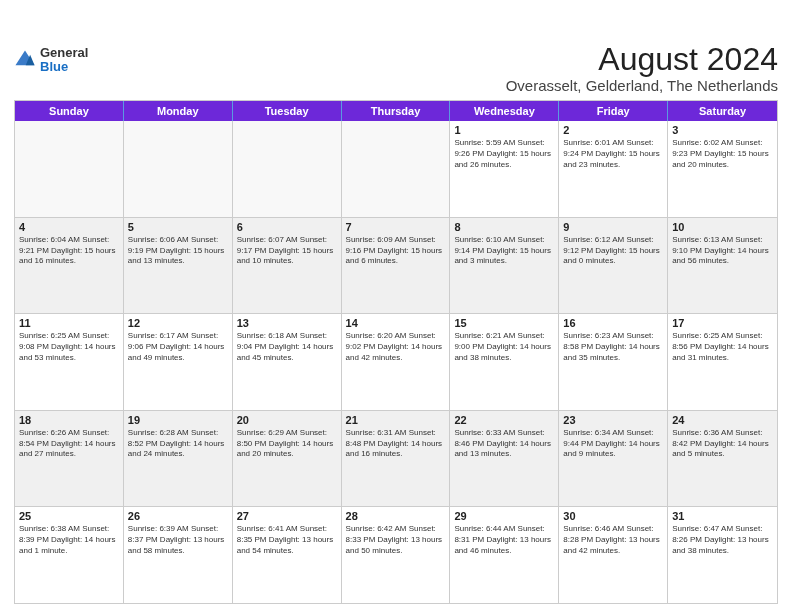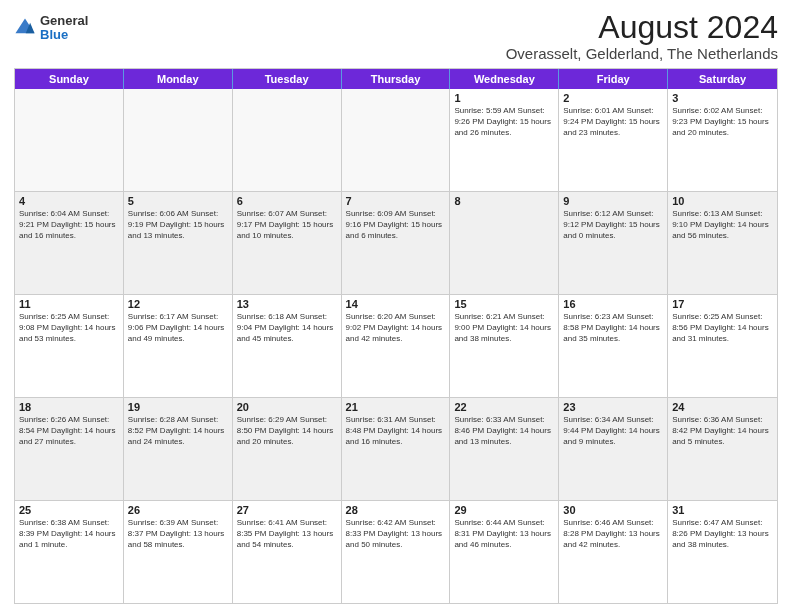--- a/index.html
+++ b/index.html
@@ -15,20 +15,21 @@
       height: 612px;
       padding: 10px 14px 8px 14px;
       display: flex;
       flex-direction: column;
     }
     .header {
       display: flex;
       align-items: flex-start;
       justify-content: space-between;
       margin-bottom: 6px;
+      margin-top: 32px;
     }
     .logo {
       display: flex;
       align-items: center;
       margin-top: 4px;
     }
     .logo-text {
       display: flex;
       flex-direction: column;
       font-size: 13px;
@@ -194,20 +195,24 @@
           </div>
           <div class="cal-cell shaded">
             <span class="day-number">7</span>
             <div class="cell-text">Sunrise: 6:09 AM
 Sunset: 9:16 PM
 Daylight: 15 hours
 and 6 minutes.</div>
           </div>
           <div class="cal-cell shaded">
             <span class="day-number">8</span>
+            <div class="cell-text">Sunrise: 6:10 AM
+Sunset: 9:14 PM
+Daylight: 15 hours
+and 3 minutes.</div>
           </div>
           <div class="cal-cell shaded">
             <span class="day-number">9</span>
             <div class="cell-text">Sunrise: 6:12 AM
 Sunset: 9:12 PM
 Daylight: 15 hours
 and 0 minutes.</div>
           </div>
           <div class="cal-cell shaded">
             <span class="day-number">10</span>

